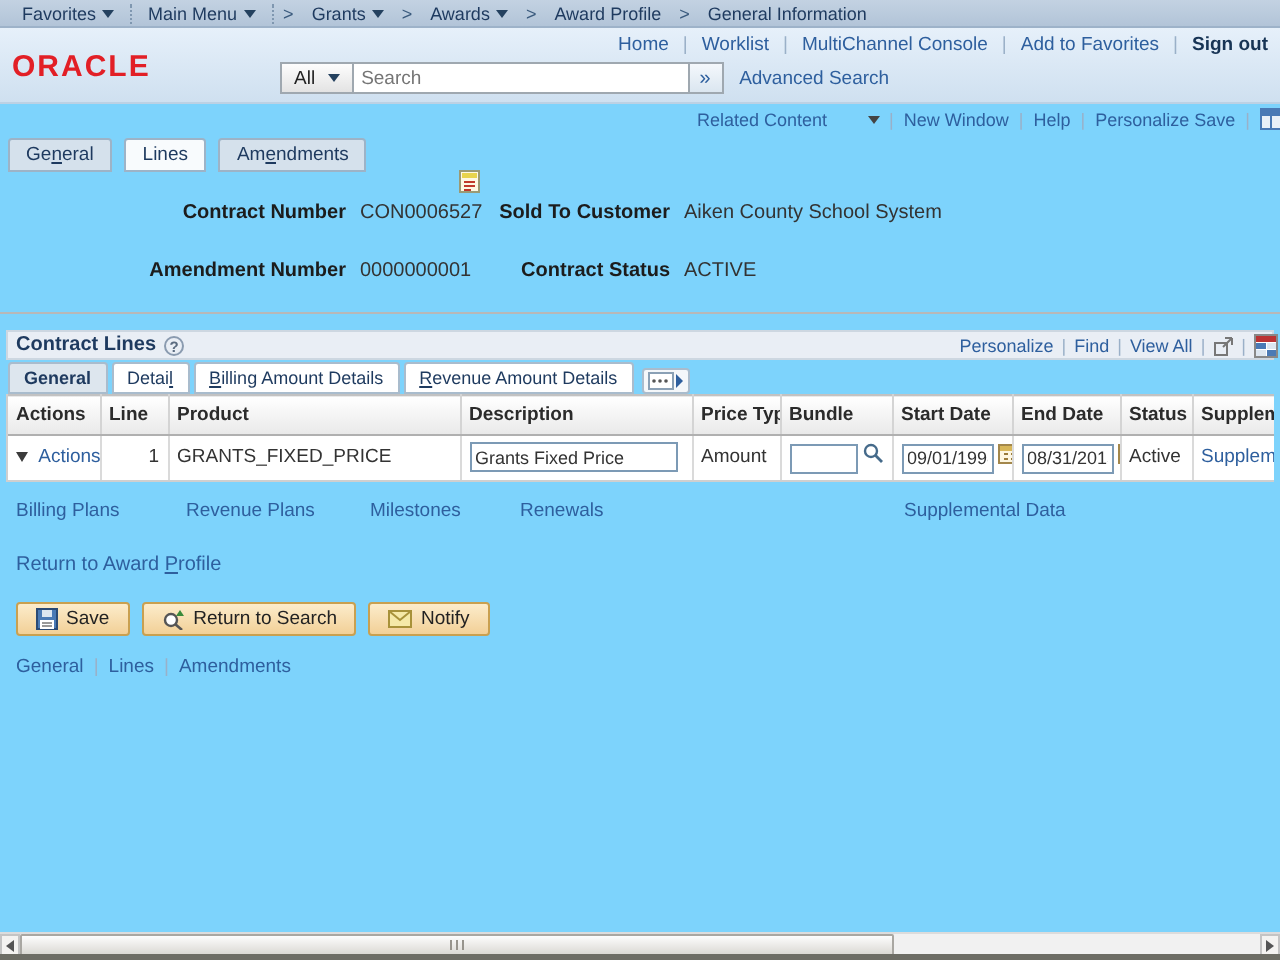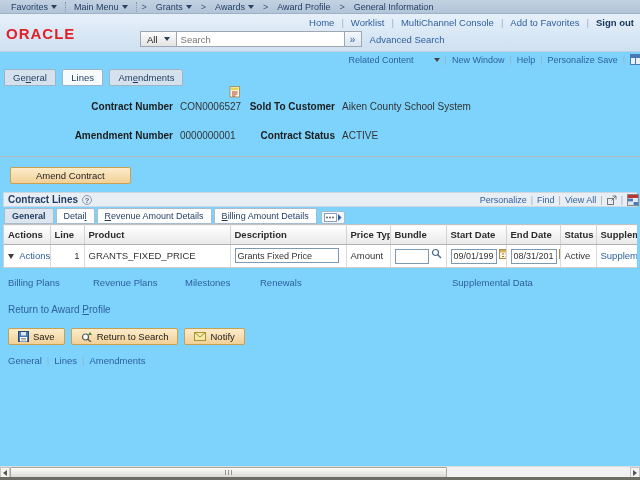--- a/index.html
+++ b/index.html
@@ -225,23 +225,20 @@
     </div>
     <div class="frow">
       <span class="flbl">Amendment Number</span>
       <span class="fval1">0000000001</span>
       <span class="flbl2">Contract Status</span>
       <span class="fval2">ACTIVE</span>
     </div>
   </div>
   <div class="rule"></div>
 
-  <div class="amend">
-    <button class="pbtn">Amend Contract</button>
-  </div>
 
   <div class="group">
     <div class="gheader">
       <span class="gtitle">
         <span>Contract Lines</span>
         <span class="help-ic">?</span>
       </span>
       <span class="gtools">
         <a>Personalize</a>
         <span class="pipe"></span>
@@ -265,22 +262,22 @@
               <rect x="1" y="8" width="5" height="3" fill="#dce6f0"></rect>
               <rect x="6.5" y="8" width="4.5" height="3" fill="#4a7ab5"></rect>
             </svg>
         </span>
       </span>
     </div>
 
     <div class="stabs">
       <span class="stab active">General</span>
       <span class="stab">Detai<u>l</u></span>
+      <span class="stab"><u>B</u>illing Amount Details</span>
       <span class="stab"><u>R</u>evenue Amount Details</span>
-      <span class="stab"><u>B</u>illing Amount Details</span>
       <span class="showall">
         <svg width="18" height="9">
             <rect x="0.5" y="0.5" width="12" height="8" fill="#fff" stroke="#8aa0b5"></rect>
             <circle cx="3" cy="4.5" r="0.9" fill="#555"></circle>
             <circle cx="6" cy="4.5" r="0.9" fill="#555"></circle>
             <circle cx="9" cy="4.5" r="0.9" fill="#555"></circle>
             <path d="M14 1 L17.5 4.5 L14 8 Z" fill="#2e5f9e"></path>
           </svg>
       </span>
     </div>

